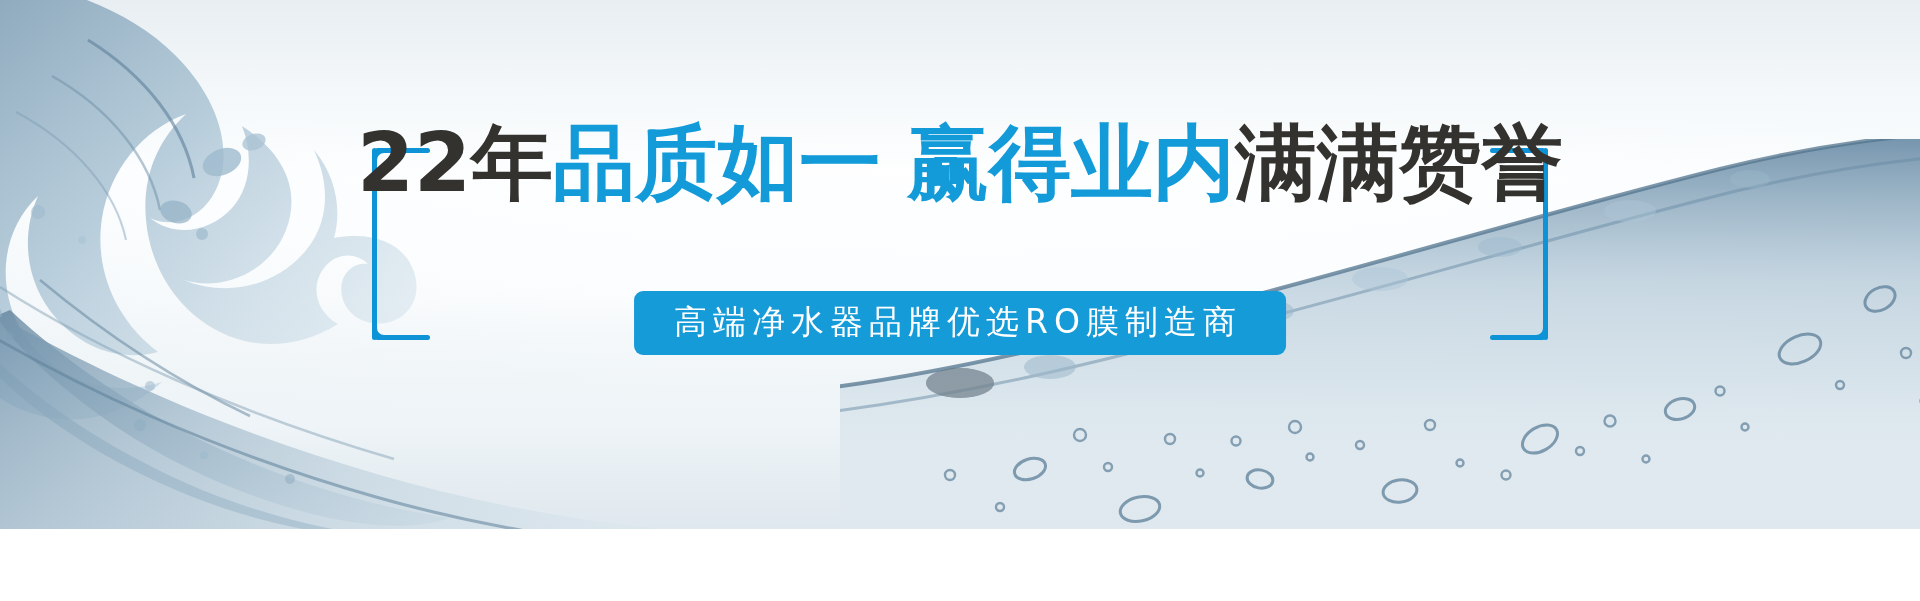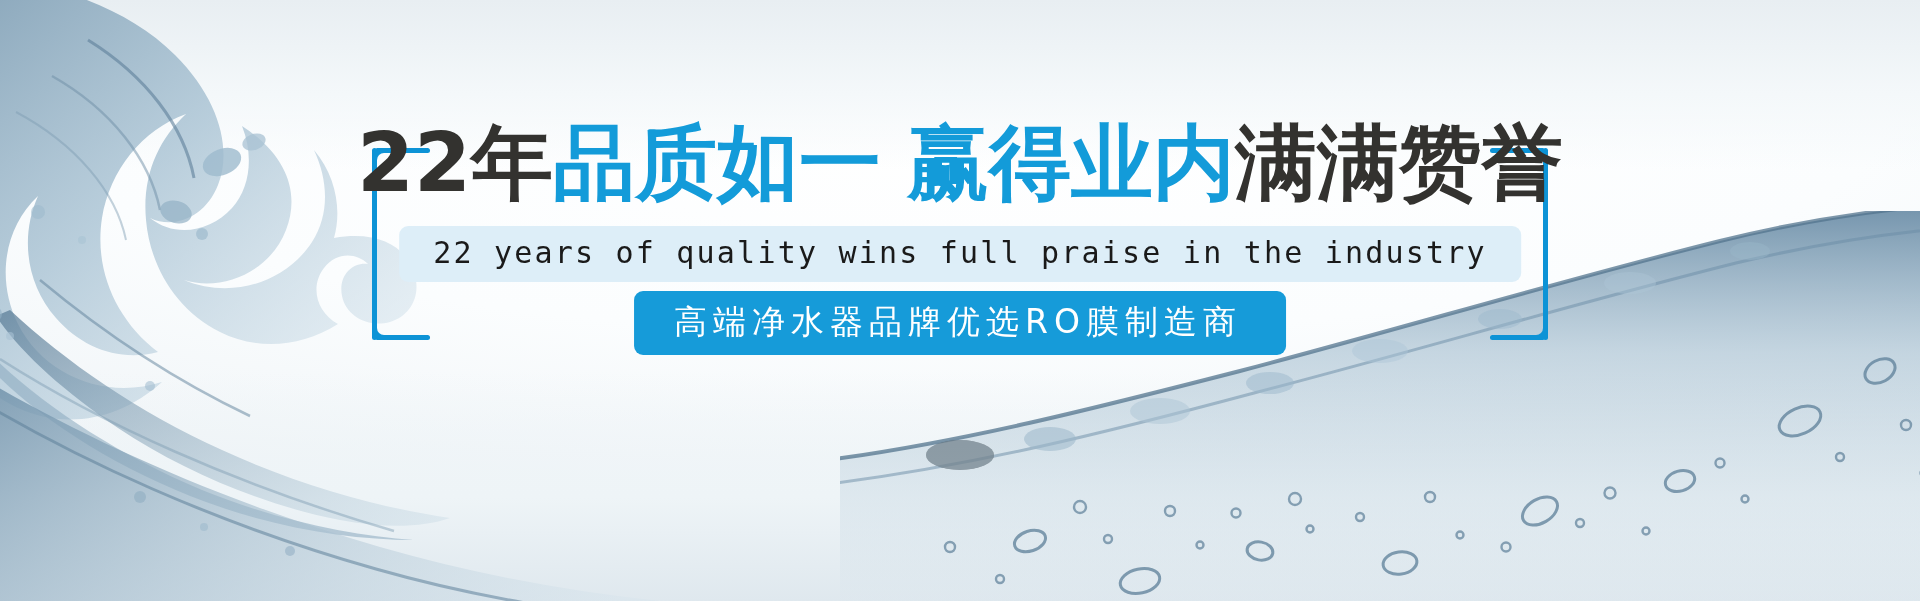--- a/index.html
+++ b/index.html
@@ -2,21 +2,21 @@
 <html><head>
 <meta charset="utf-8">
 <style>
   html,body{margin:0;padding:0;}
   body{
     width:1920px;height:601px;overflow:hidden;
     font-family:"Liberation Sans","DejaVu Sans",sans-serif;
     background:#ffffff;
   }
   .banner{
-    position:relative;width:1920px;height:601px;overflow:hidden;
+    position:relative;width:1920px;height:529px;overflow:hidden;
     background:
       radial-gradient(120% 90% at 50% 20%, #ffffff 0%, #fbfdfe 40%, #eef3f6 78%, #e3eaef 100%);
   }
   
   .bg-top{position:absolute;left:0;top:0;width:1920px;height:170px;
     background:linear-gradient(180deg,#e8eef2 0%,#f4f8fa 55%,rgba(255,255,255,0) 100%);}
   .bg-bottom{position:absolute;left:0;bottom:0;width:1920px;height:230px;
     background:linear-gradient(0deg,#dfe8ee 0%,#eef4f7 45%,rgba(255,255,255,0) 100%);}
 
   
@@ -233,18 +233,17 @@
     <span class="corner c-tr"></span>
     <span class="corner c-br"></span>
   </div>
 
   <div class="content">
 
     <div class="headline">
       <span class="dark">22年</span><span class="blue">品质如一</span><span class="gap"></span><span class="blue">赢得业内</span><span class="dark">满满赞誉</span>
     </div>
 
-    <div class="subtitle">22 years of quality wins full praise in the industry</div>
 
     <div class="tagline">高端净水器品牌优选RO膜制造商</div>
 
   </div>
 </div>
 
 </body></html>

